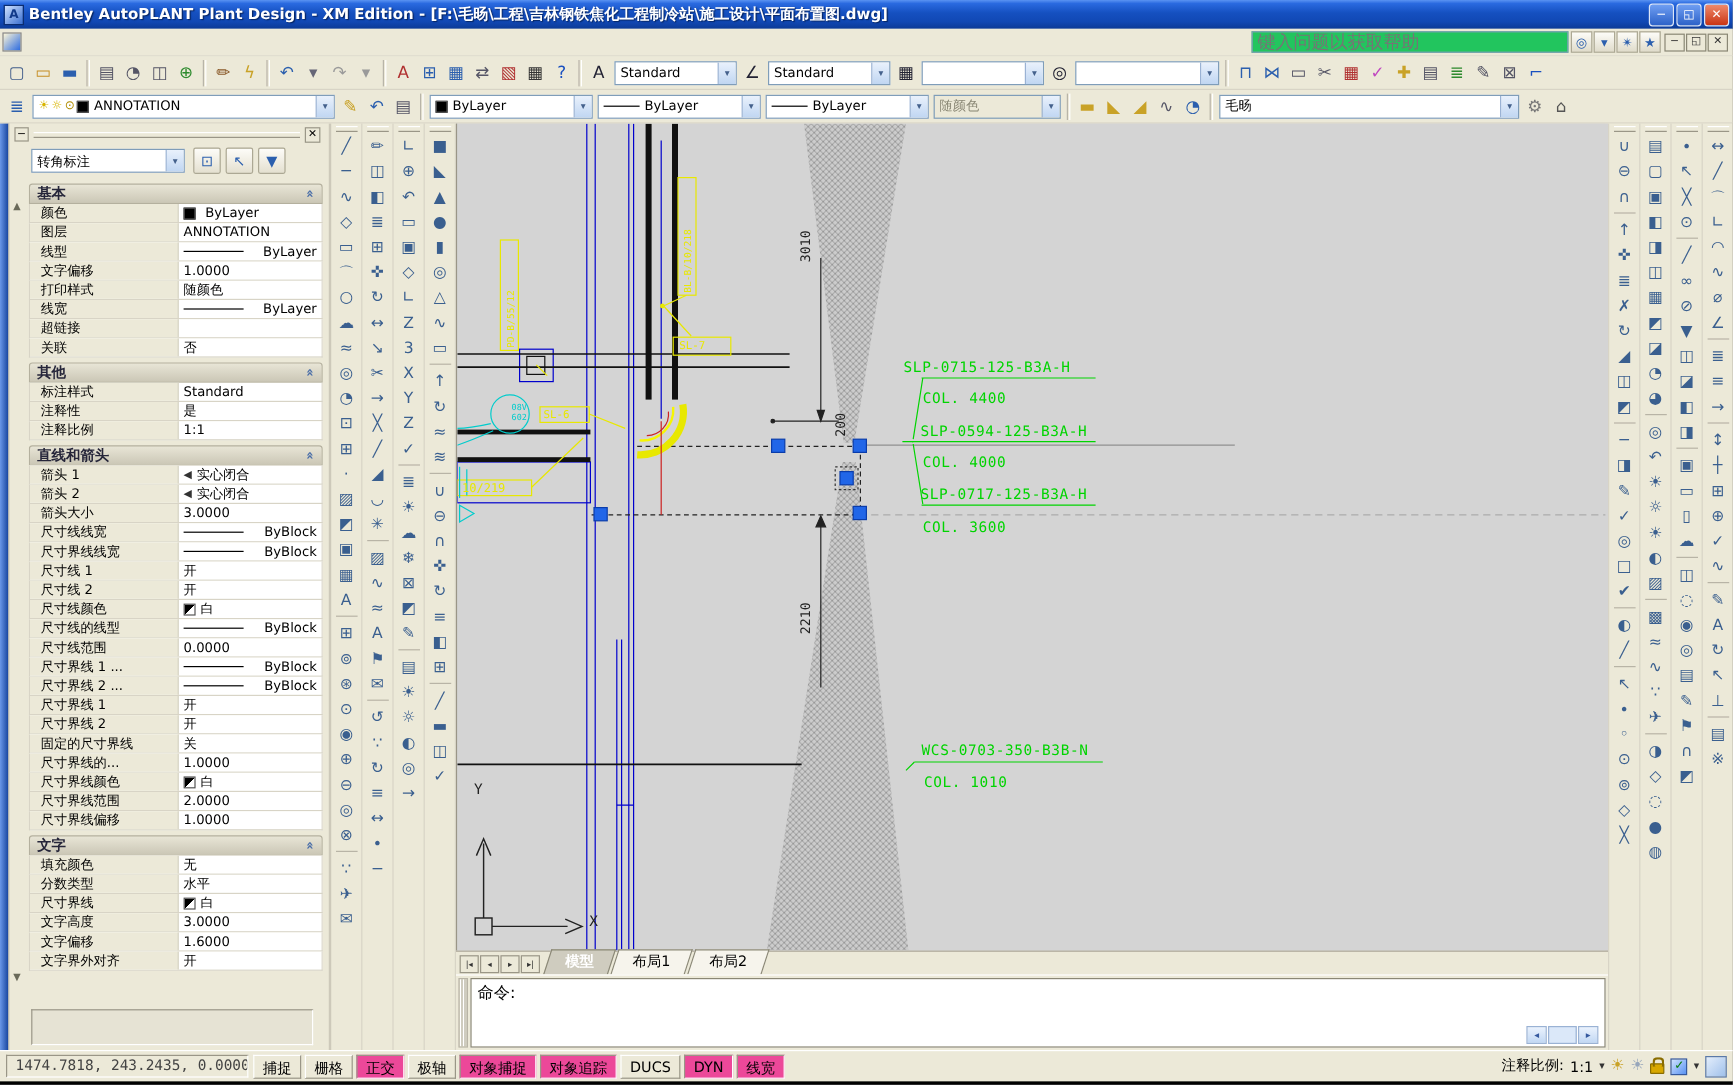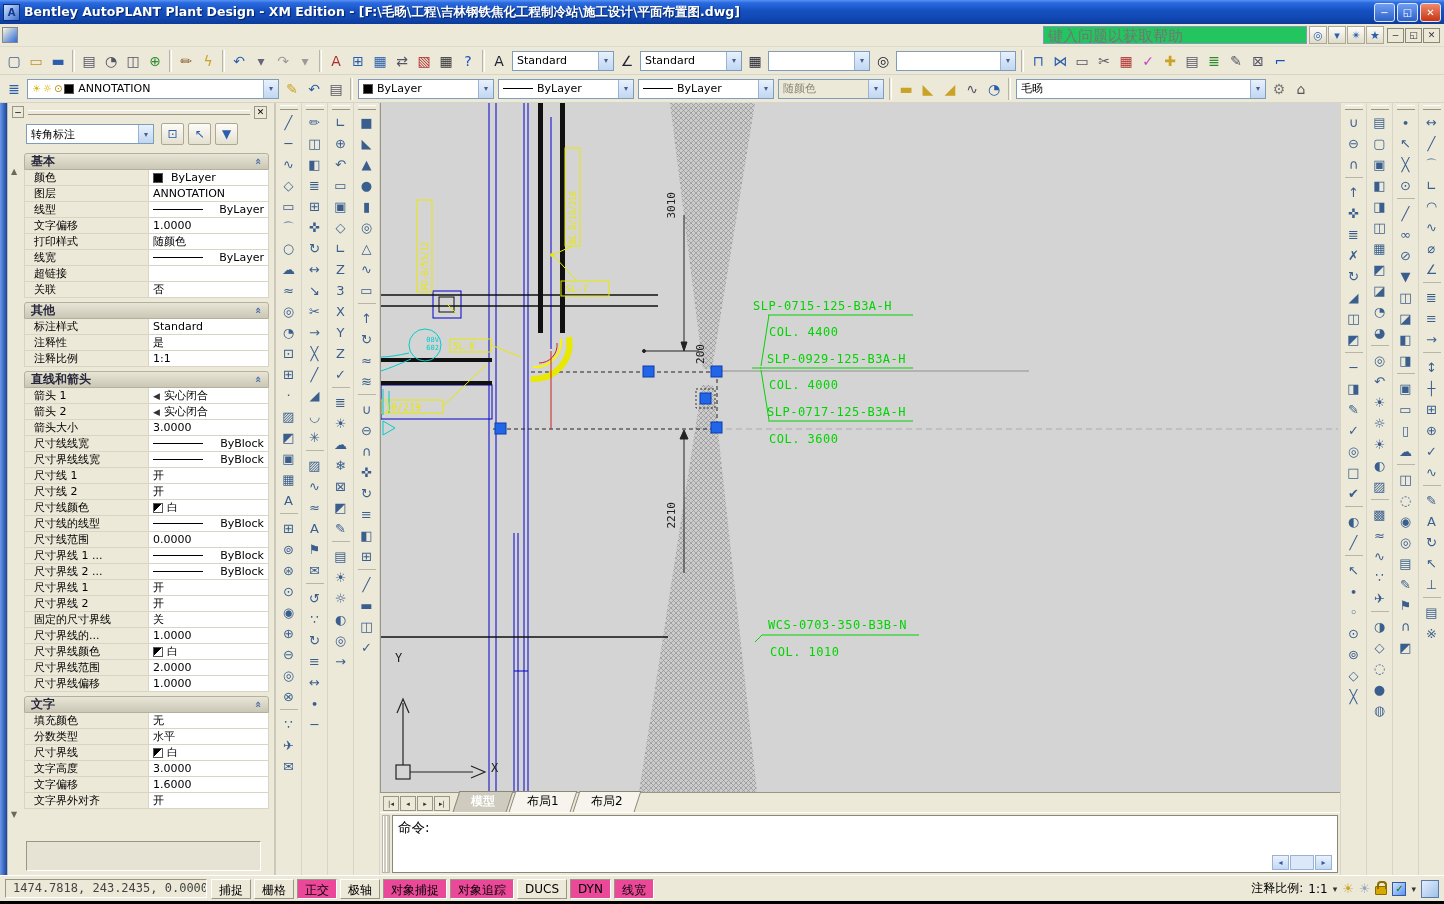--- a/index.html
+++ b/index.html
@@ -752,21 +752,21 @@
             <rect x="262" y="263" width="11" height="11"></rect>
             <rect x="330" y="263" width="11" height="11"></rect>
             <rect x="319" y="290" width="11" height="11"></rect>
             <rect x="330" y="319" width="11" height="11"></rect>
             <rect x="114" y="320" width="11" height="11"></rect>
           </g>
         </svg>
         <div class="dov">
           <span class="gtext" style="left:372px;top:196px">SLP-0715-125-B3A-H</span>
           <span class="gtext" style="left:388px;top:222px">COL. 4400</span>
-          <span class="gtext" style="left:386px;top:249px">SLP-0929-125-B3A-H</span>
+          <span class="gtext" style="left:386px;top:249px">SLP-0594-125-B3A-H</span>
           <span class="gtext" style="left:388px;top:275px">COL. 4000</span>
           <span class="gtext" style="left:386px;top:302px">SLP-0717-125-B3A-H</span>
           <span class="gtext" style="left:388px;top:329px">COL. 3600</span>
           <span class="gtext" style="left:387px;top:515px">WCS-0703-350-B3B-N</span>
           <span class="gtext" style="left:389px;top:542px">COL. 1010</span>
           <span class="dimtxt" style="left:284px;top:89px">3010</span>
           <span class="dimtxt" style="left:284px;top:399px">2210</span>
           <span class="dimtxt" style="left:313px;top:241px">200</span>
           <span class="yvert" style="left:40px;top:187px">PD-B/55/12</span>
           <span class="yvert" style="left:188px;top:141px">BL-B/10/218</span>

